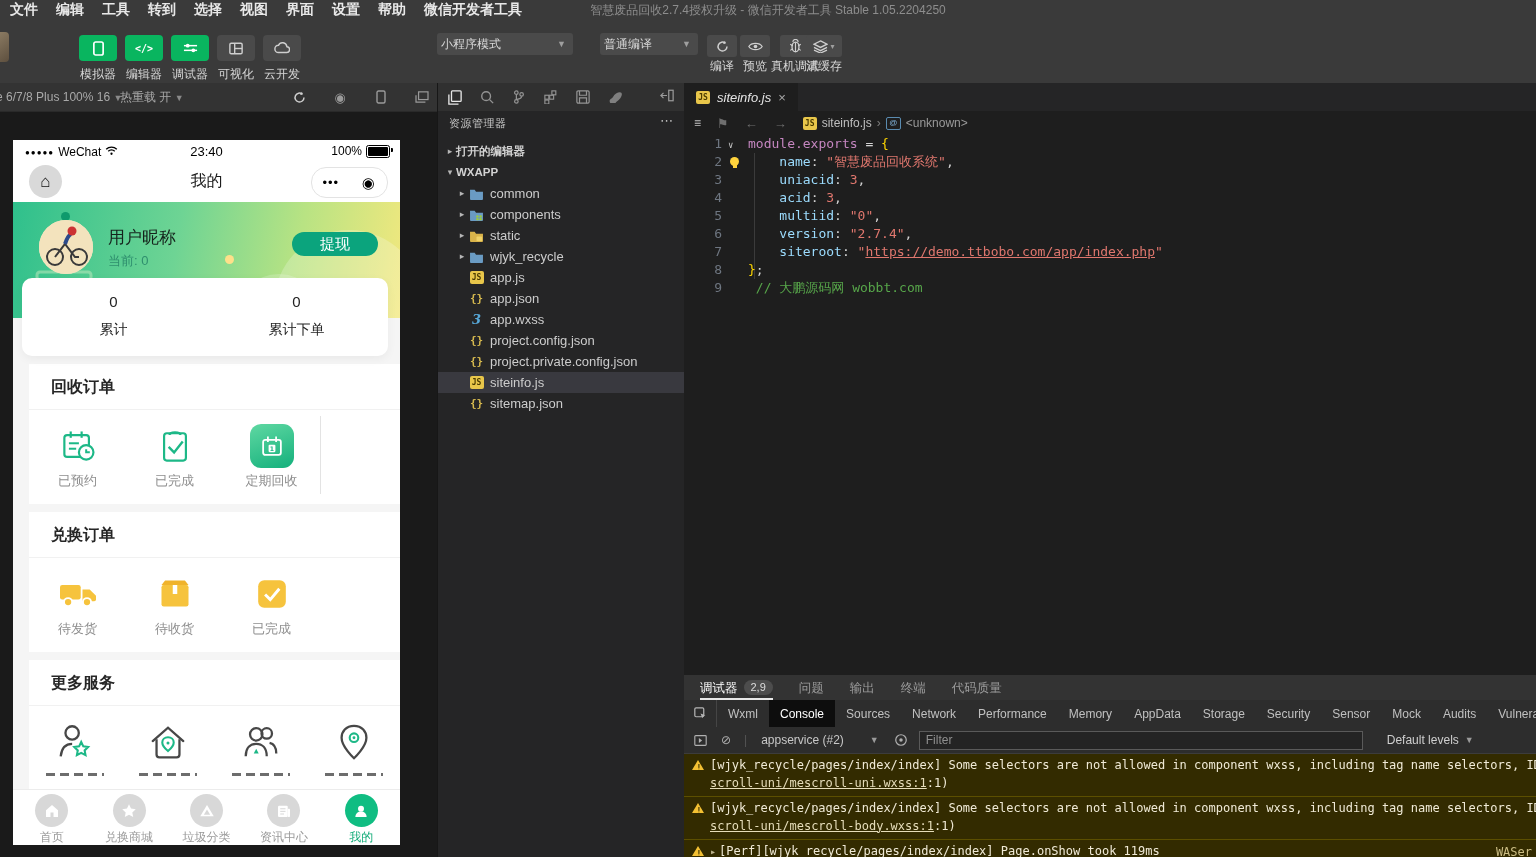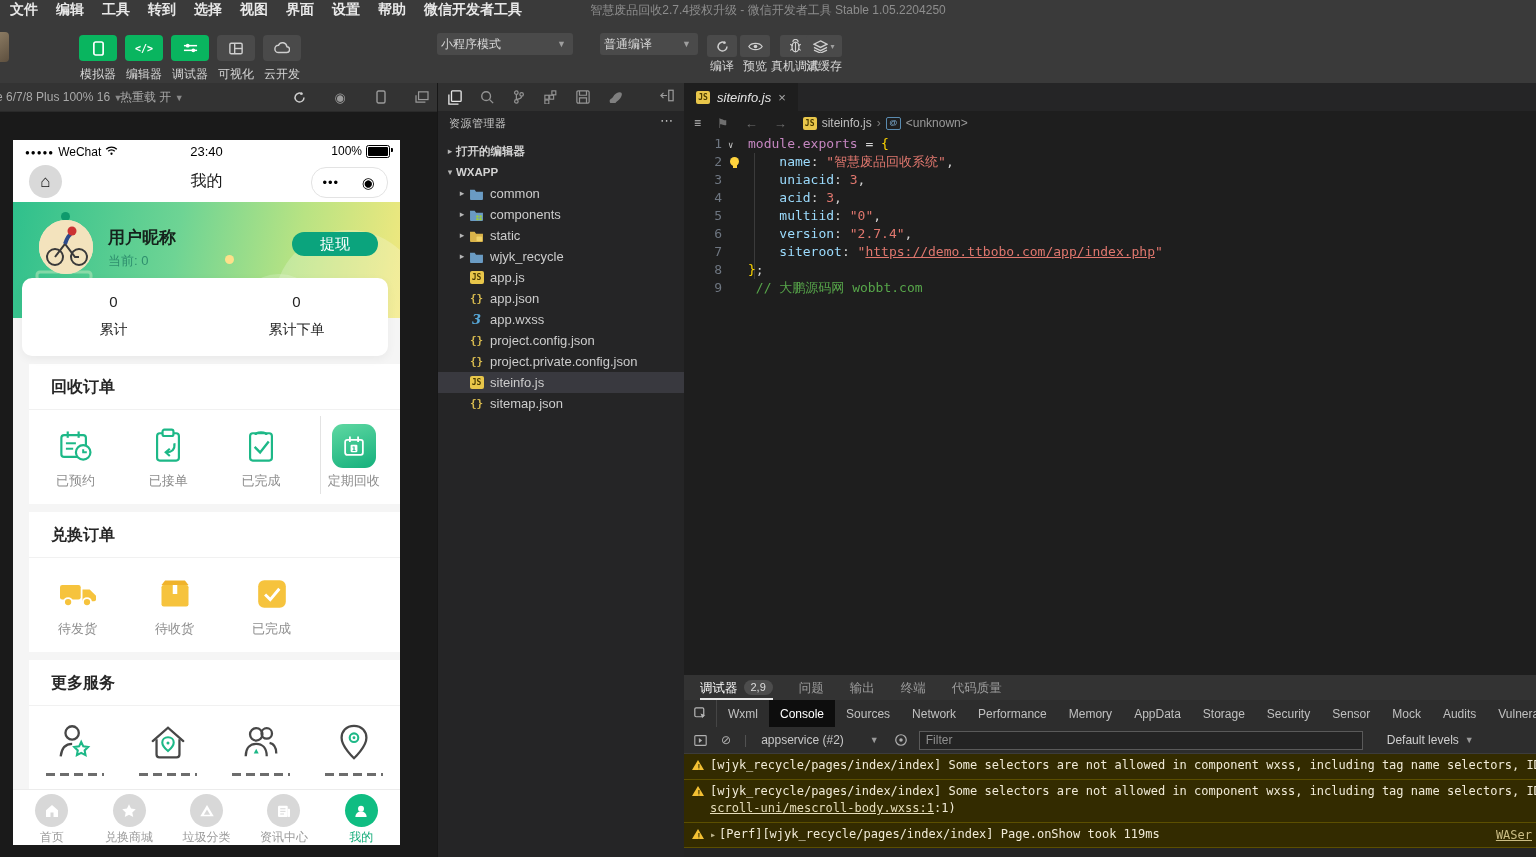--- a/index.html
+++ b/index.html
@@ -55,21 +55,21 @@
   .capsule .target{flex:1;text-align:center;font-size:15px;color:#000;}
   .p-header{position:relative;height:116px;overflow:hidden;
             background:linear-gradient(100deg,#2fc08c 0%,#6ed494 42%,#b8e383 72%,#f3e87e 100%);}
   .deco-dot1{position:absolute;left:48px;top:10px;width:9px;height:9px;border-radius:50%;background:#0e9a6c;}
   .deco-dot2{position:absolute;left:212px;top:53px;width:9px;height:9px;border-radius:50%;background:#ffe08a;}
   .deco-dot3{position:absolute;left:142px;top:103px;width:17px;height:17px;border-radius:50%;background:#ffe08a;}
   .deco-c1{position:absolute;right:-24px;top:28px;width:150px;height:150px;border-radius:50%;background:rgba(255,255,255,.22);}
   .deco-c2{position:absolute;right:78px;top:72px;width:86px;height:86px;border-radius:50%;background:rgba(255,255,255,.20);}
   .bin{position:absolute;left:16px;top:62px;opacity:.55;}
   .p-avatar{position:absolute;left:26px;top:18px;width:54px;height:54px;border-radius:50%;background:#f6e8c6;overflow:hidden;}
-  .p-name{position:absolute;left:95px;top:24px;font-size:17px;font-weight:bold;color:#15231c;}
+  .p-name{position:absolute;left:95px;top:24px;font-size:17px;font-weight:normal;color:#15231c;}
   .p-balance{position:absolute;left:95px;top:50px;font-size:13px;color:#2f8f6e;}
   .withdraw{position:absolute;right:22px;top:30px;width:86px;height:24px;border-radius:16px;background:#0ba47d;
             color:#fff;font-size:15px;display:flex;align-items:center;justify-content:center;}
   .p-body{position:absolute;top:178px;left:0;right:0;bottom:0;background:#f5f5f5;}
   .stats-card{position:absolute;left:9px;right:12px;top:-40px;height:78px;background:#fff;border-radius:10px;
               display:flex;box-shadow:0 3px 10px rgba(0,0,0,.05);z-index:2;}
   .stat{flex:1;text-align:center;padding-top:15px;}
   .stat .v{font-size:15px;color:#222;}
   .stat .l{margin-top:11px;font-size:14px;color:#222;}
   .p-sections{position:absolute;top:46px;left:0;right:0;padding-left:16px;}
@@ -413,33 +413,20 @@
                         <line x1="14" y1="6" x2="14" y2="13" stroke="#1db887" stroke-width="2.4"></line>
                         <line x1="26" y1="6" x2="26" y2="13" stroke="#1db887" stroke-width="2.4"></line>
                         <line x1="12" y1="19" x2="23" y2="19" stroke="#1db887" stroke-width="2.2"></line>
                         <line x1="12" y1="25" x2="20" y2="25" stroke="#1db887" stroke-width="2.2"></line>
                         <circle cx="31" cy="29" r="8" fill="#fff" stroke="#1db887" stroke-width="2.4"></circle>
                         <path d="M31 25.5 v3.5 h4" fill="none" stroke="#1db887" stroke-width="2.2"></path>
                       </svg>
                     </span>
                   </div>
                   <div class="lb">已预约</div>
-                </div>
-                <div class="sec-item">
-                  <div class="ic">
-                    <span style="display: inline-flex; align-items: center; justify-content: center;">
-                      <svg width="40" height="40" viewBox="0 0 44 44">
-                        <rect x="10" y="8" width="24" height="30" rx="3" fill="none" stroke="#1db887" stroke-width="2.4"></rect>
-                        <rect x="16" y="4" width="12" height="7" rx="2" fill="#fff" stroke="#1db887" stroke-width="2.4"></rect>
-                        <path d="M29 19 c1 7-3 10-9 10" fill="none" stroke="#1db887" stroke-width="2.4"></path>
-                        <path d="M24 25 l-4.5 4 4.5 4" fill="none" stroke="#1db887" stroke-width="2.4"></path>
-                      </svg>
-                    </span>
-                  </div>
-                  <div class="lb">已接单</div>
                 </div>
                 <div class="sec-item">
                   <div class="ic">
                     <span style="display: inline-flex; align-items: center; justify-content: center;">
                       <svg width="40" height="40" viewBox="0 0 44 44">
                         <path d="M13 8 h18 a3 3 0 0 1 3 3 v24 a3 3 0 0 1-3 3 h-18 a3 3 0 0 1-3-3 v-24 a3 3 0 0 1 3-3 z" fill="none" stroke="#1db887" stroke-width="2.4"></path>
                         <path d="M16 10 c0-4 12-4 12 0" fill="none" stroke="#1db887" stroke-width="2.4"></path>
                         <path d="M15 23 l6 6 9.5-12" fill="none" stroke="#1db887" stroke-width="2.6"></path>
                       </svg>
                     </span>
@@ -910,20 +897,21 @@
       <input class="filter" placeholder="Filter" style="">
       <span class="levels" style="margin-left:14px;">
         <span>Default levels</span>
         <span class="caret" style="font-size:9px;color:#9a9a9a;">▼</span>
       </span>
     </div>
     <div class="con-msgs" id="con-msgs">
         <div class="msg">
           <span class="warn-tri"></span>
           <div><span>[wjyk_recycle/pages/index/index] Some selectors are not allowed in component wxss, including tag name selectors, ID selectors, and a</span></div>
+          <div class="line2"><span class="lnk">scroll-uni/mescroll-uni.wxss:1</span><span>:1)</span></div>
         </div>
         <div class="msg">
           <span class="warn-tri"></span>
           <div><span>[wjyk_recycle/pages/index/index] Some selectors are not allowed in component wxss, including tag name selectors, ID selectors, and a</span></div>
           <div class="line2"><span class="lnk">scroll-uni/mescroll-body.wxss:1</span><span>:1)</span></div>
         </div>
         <div class="msg">
           <span class="warn-tri"></span>
           <div><span class="exp">▸</span><span>[Perf][wjyk_recycle/pages/index/index] Page.onShow took 119ms</span></div>
           <span class="rlink">WASer</span>

